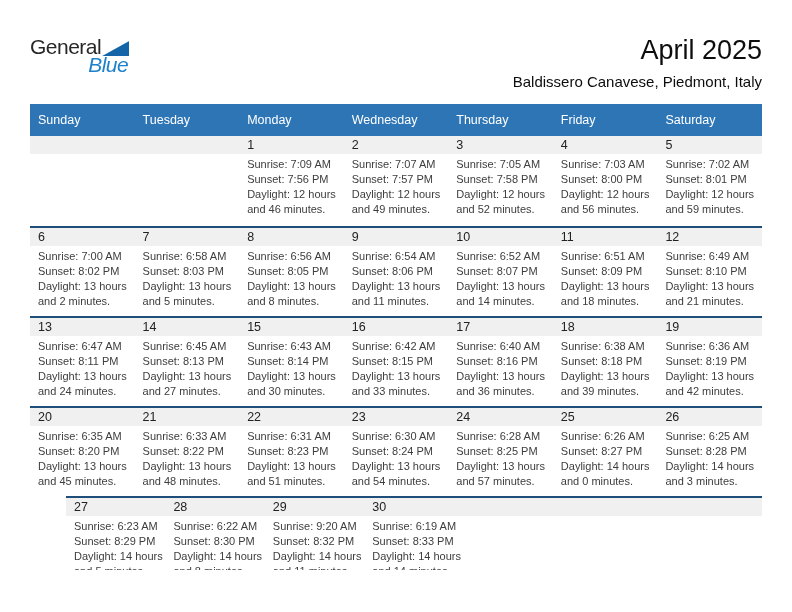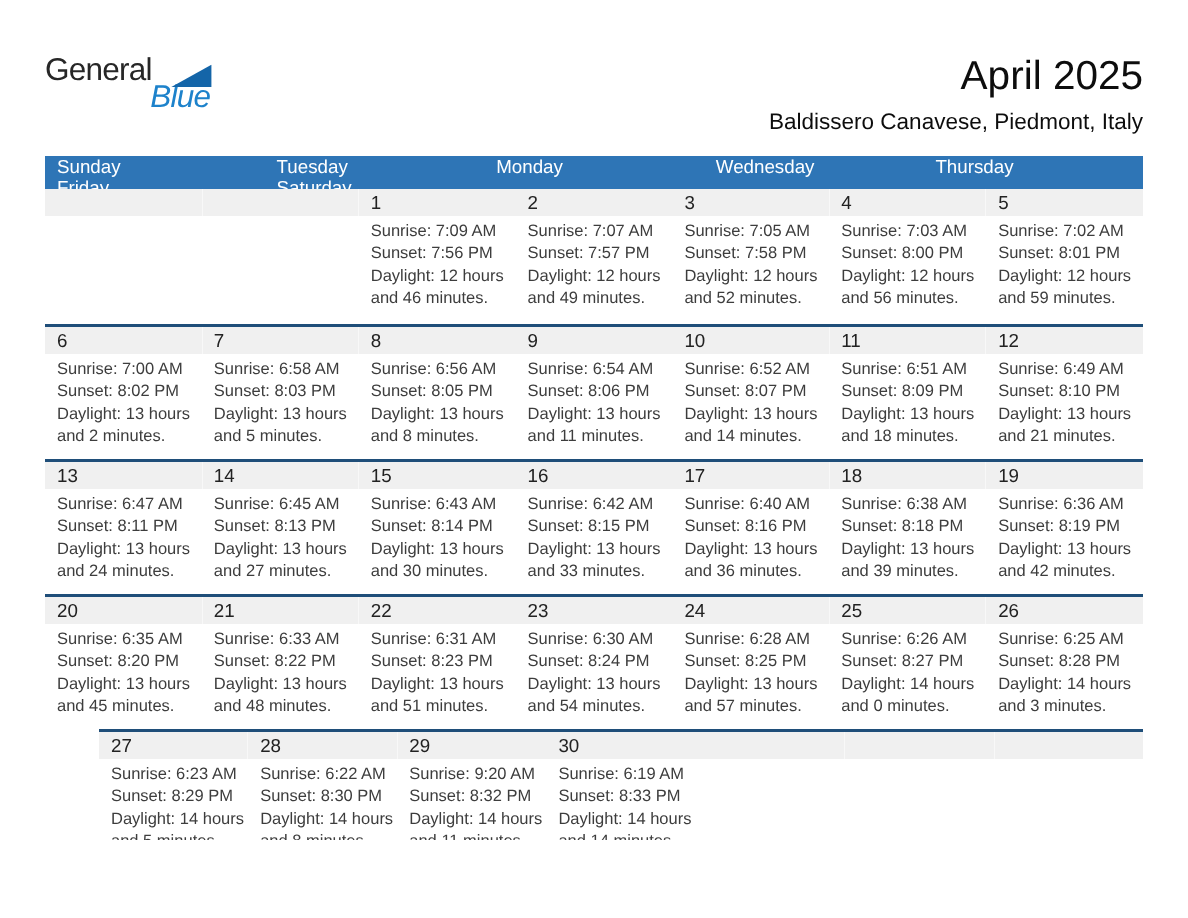--- a/index.html
+++ b/index.html
@@ -14,32 +14,32 @@
   body{
     width:792px;height:612px;background:#ffffff;
     font-family:"Liberation Sans",sans-serif;
     -webkit-font-smoothing:antialiased;
   }
   .page{padding:34px 30px 0 30px;}
 
   
   .top{display:flex;justify-content:space-between;align-items:flex-start;height:70px;}
   .logo{padding-top:2px;}
-  .logo-line1{display:flex;align-items:flex-end;gap:12px;}
+  .logo-line1{display:flex;align-items:center;}
   .logo-general{font-size:21px;line-height:22px;color:#272727;letter-spacing:-0.5px;}
   .logo-triangle{width:27px;height:15px;margin:3px 0 0 1px;background:var(--logo-tri-blue);
     clip-path:polygon(0 100%,100% 0,100% 100%);}
   .logo-blue{font-size:21px;line-height:20px;margin-top:-3px;padding-right:1px;
     color:var(--logo-text-blue);text-align:right;letter-spacing:-0.5px;font-style:italic;}
   .titles{text-align:right;}
   .title{margin:0;font-size:27px;line-height:32px;font-weight:400;color:#0d0d0d;}
   .subtitle{margin:7px 0 0 0;font-size:15px;line-height:18px;font-weight:400;color:#0d0d0d;}
 
   
-  .weekday-row{display:grid;grid-template-columns:repeat(5,1fr);height:22px;
+  .weekday-row{display:grid;grid-template-columns:repeat(7,1fr);height:32px;
     background:var(--header-blue);}
   .weekday{display:flex;align-items:center;padding-left:8px;color:#ffffff;
     font-size:12.5px;font-weight:400;}
   .week-row{display:grid;grid-template-columns:repeat(7,1fr);height:90px;}
   .week-row:not(:first-child){border-top:2px solid var(--divider-navy);}
   .week-row:last-child{height:74px;margin-left:36px;}
   .day-cell{overflow:hidden;}
   .day-number{height:18px;display:flex;align-items:center;padding-left:8px;
     background:var(--band-gray);font-size:12.5px;color:#222222;}
   .day-info{padding:3px 2px 0 8px;}

